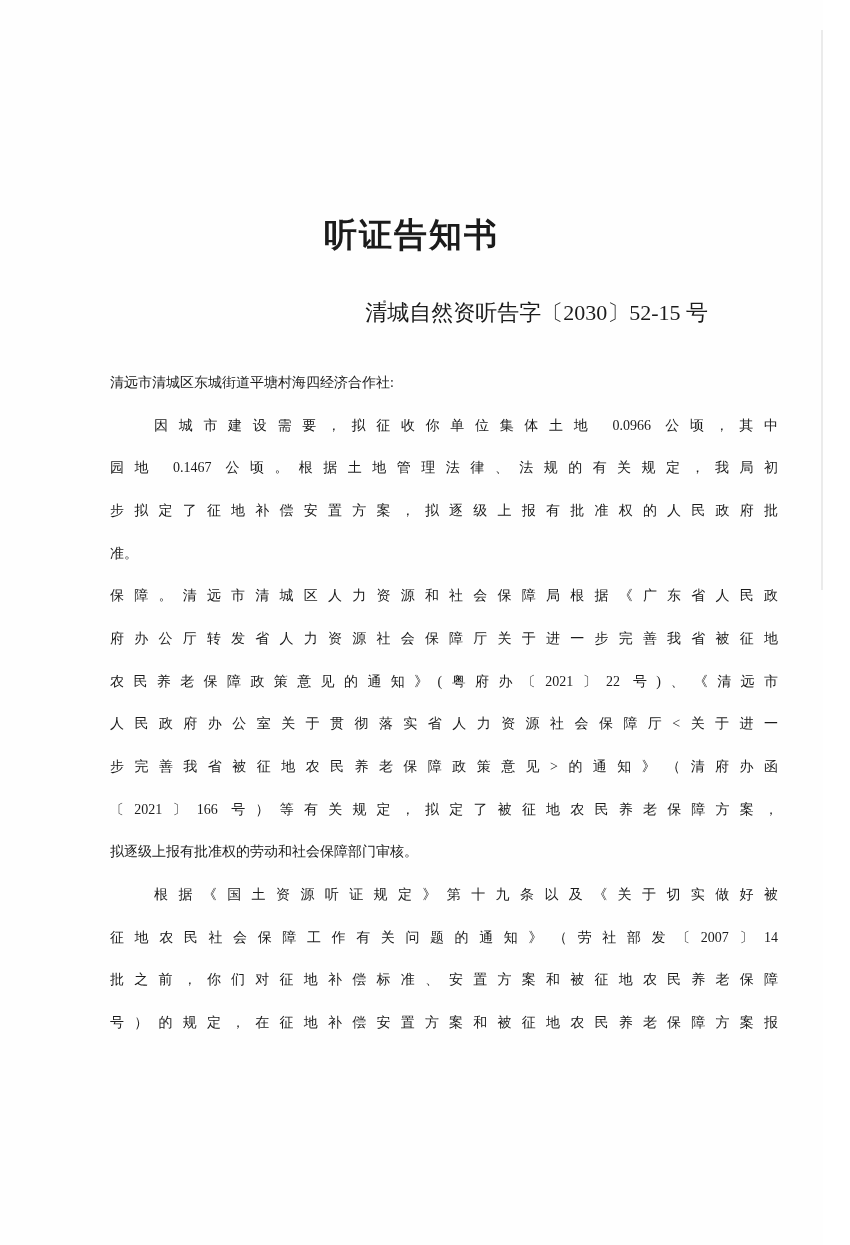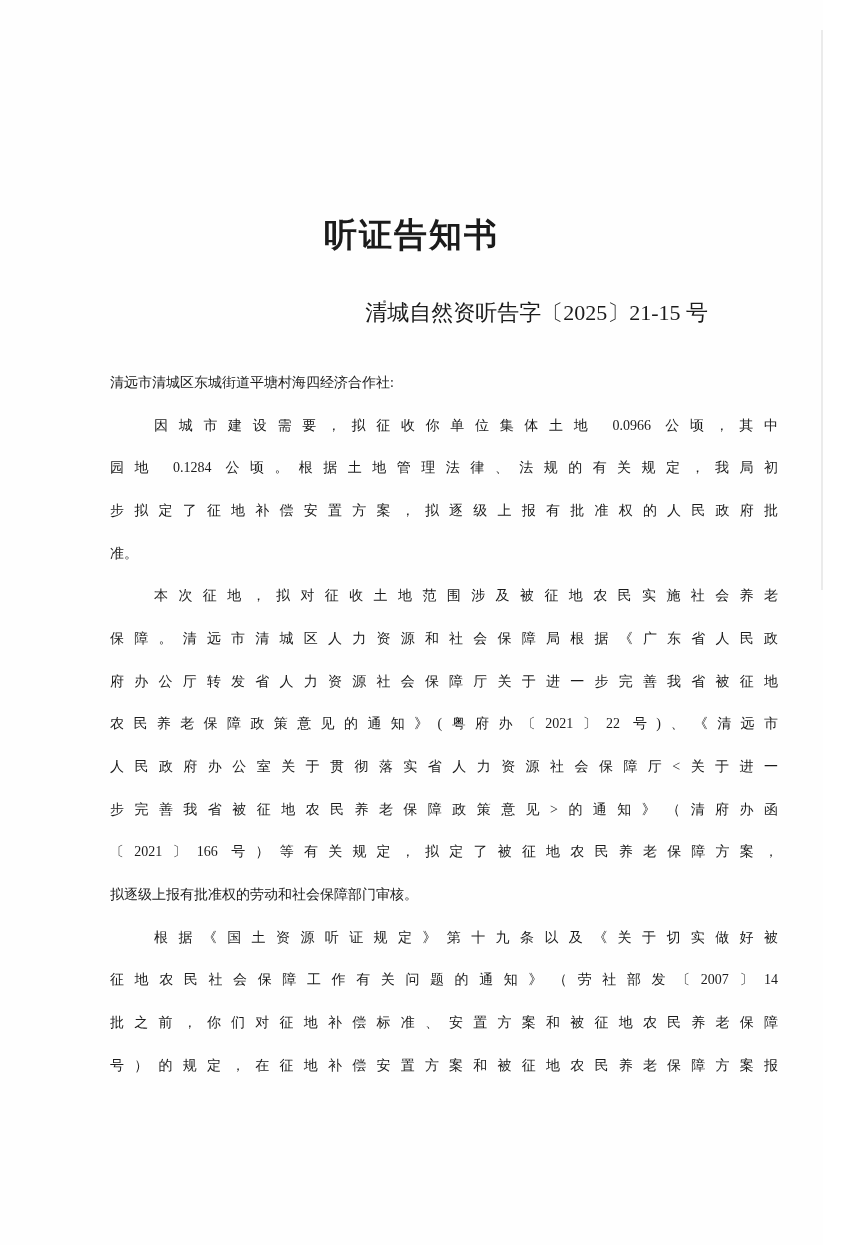--- a/index.html
+++ b/index.html
@@ -68,32 +68,31 @@
     opacity: 0.6;
   }
 </style>
 </head>
 <body>
 
 <div class="page">
 
   <div class="title">听证告知书</div>
 
-  <div class="docnum">清城自然资听告字〔2025〕21-15 号</div>
+  <div class="docnum">清城自然资听告字〔2030〕52-15 号</div>
 
   <div class="speck"></div>
   <div class="scan-edge"></div>
 
   <div class="body-block">
     <div class="line">清远市清城区东城街道平塘村海四经济合作社:</div>
     <div class="line j indent">因城市建设需要，拟征收你单位集体土地 0.0966 公顷，其中</div>
-    <div class="line j">园地 0.1284 公顷。根据土地管理法律、法规的有关规定，我局初</div>
+    <div class="line j">园地 0.1467 公顷。根据土地管理法律、法规的有关规定，我局初</div>
     <div class="line j">步拟定了征地补偿安置方案，拟逐级上报有批准权的人民政府批</div>
     <div class="line">准。</div>
-    <div class="line j indent">本次征地，拟对征收土地范围涉及被征地农民实施社会养老</div>
     <div class="line j">保障。清远市清城区人力资源和社会保障局根据《广东省人民政</div>
     <div class="line j">府办公厅转发省人力资源社会保障厅关于进一步完善我省被征地</div>
     <div class="line j">农民养老保障政策意见的通知》(粤府办〔2021〕22 号)、《清远市</div>
     <div class="line j">人民政府办公室关于贯彻落实省人力资源社会保障厅&lt;关于进一</div>
     <div class="line j">步完善我省被征地农民养老保障政策意见&gt;的通知》（清府办函</div>
     <div class="line j">〔2021〕166 号）等有关规定，拟定了被征地农民养老保障方案，</div>
     <div class="line">拟逐级上报有批准权的劳动和社会保障部门审核。</div>
     <div class="line j indent">根据《国土资源听证规定》第十九条以及《关于切实做好被</div>
     <div class="line j">征地农民社会保障工作有关问题的通知》（劳社部发〔2007〕14</div>
     <div class="line j">批之前，你们对征地补偿标准、安置方案和被征地农民养老保障</div>

